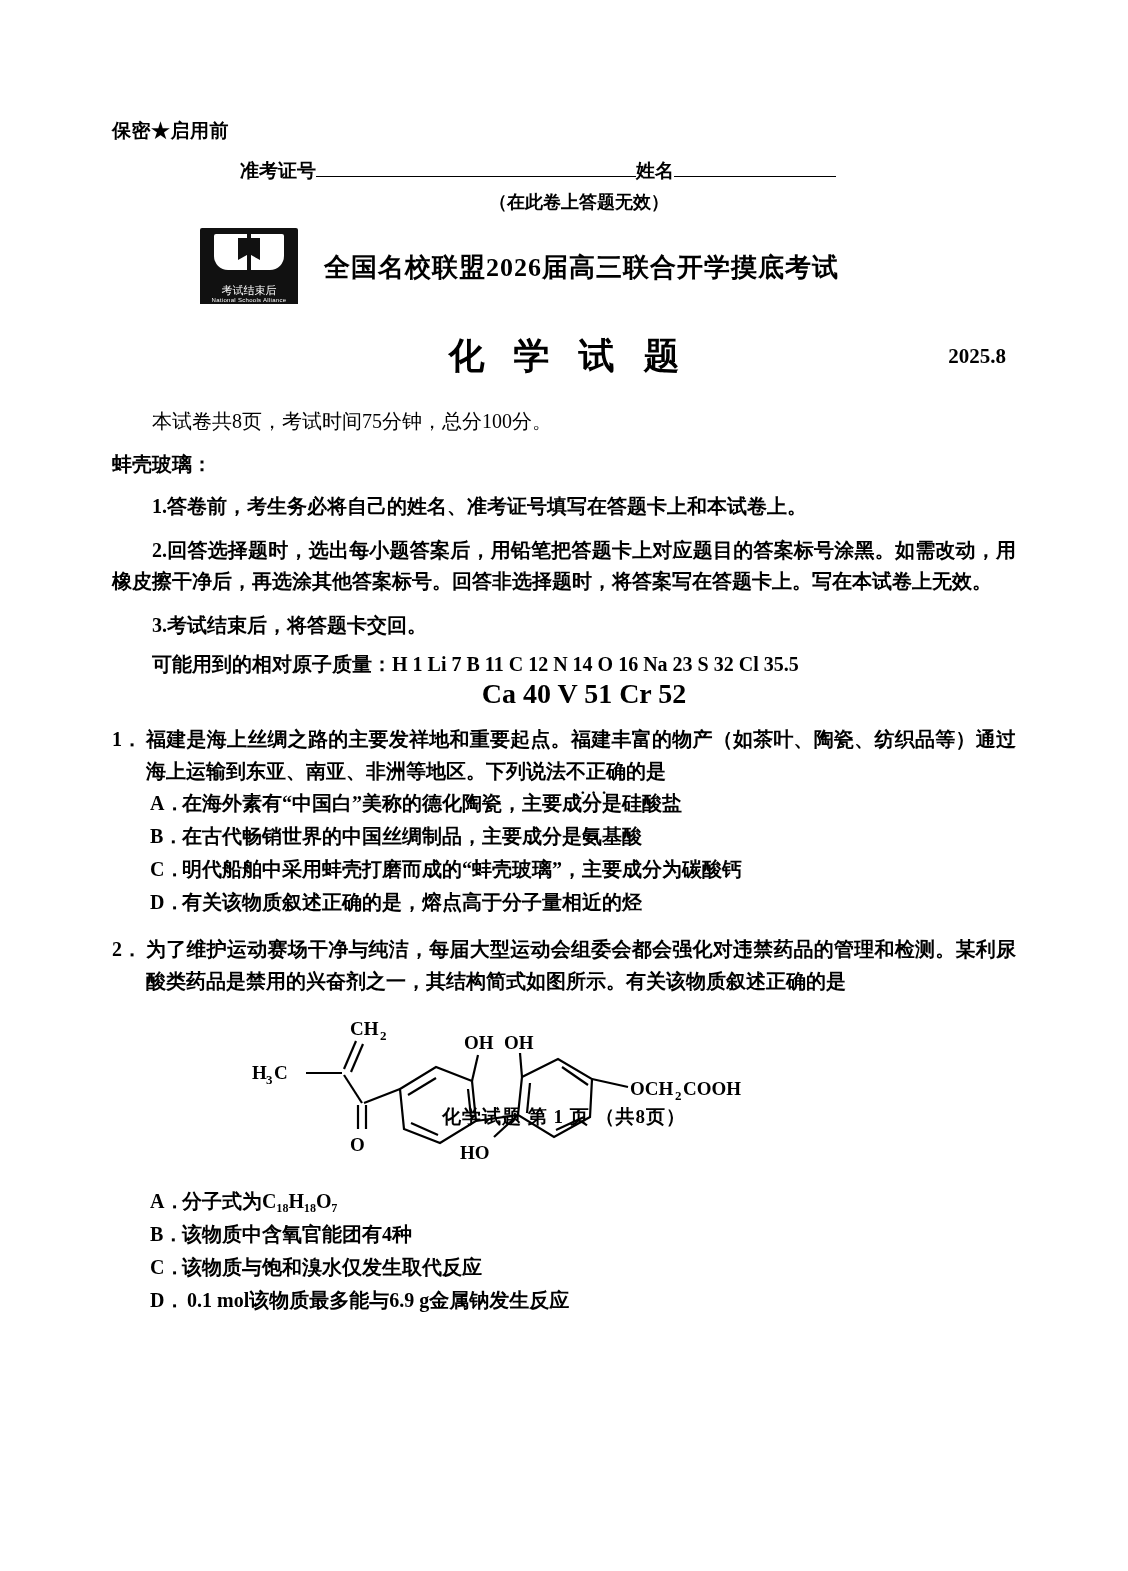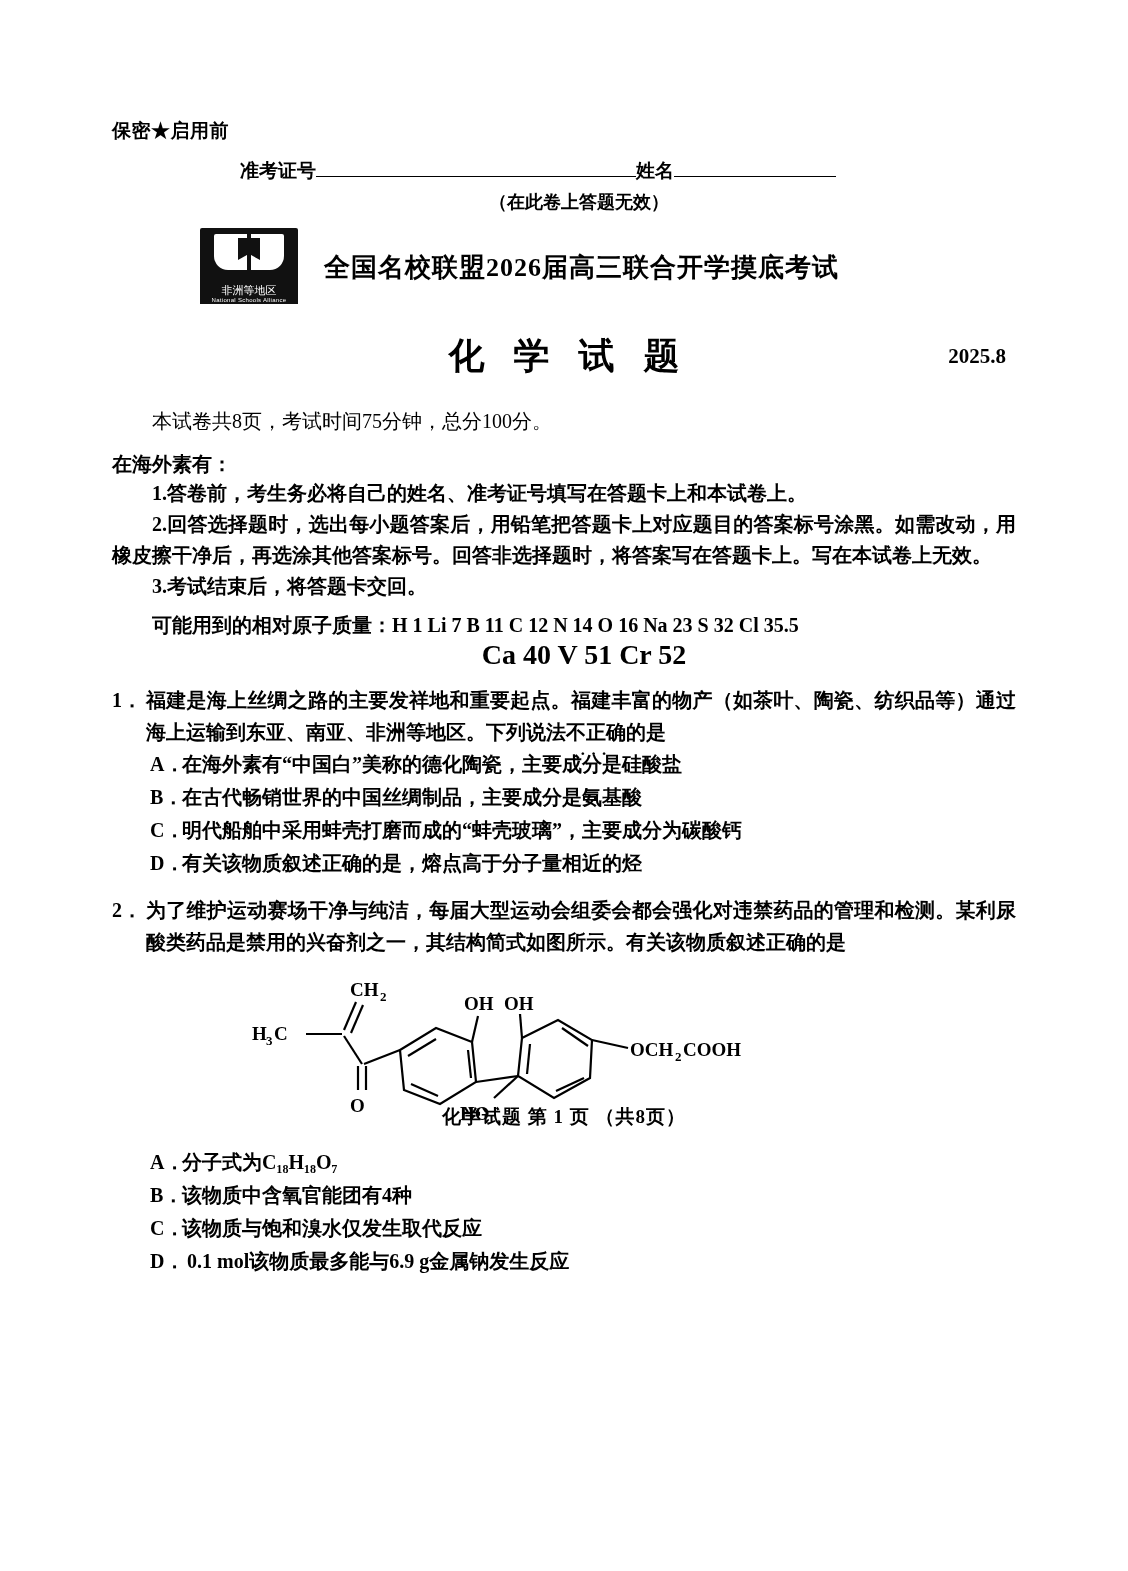--- a/index.html
+++ b/index.html
@@ -148,21 +148,21 @@
     font-size: 20px;
     font-weight: normal;
     text-indent: 2em;
   }
   .notice-h {
     margin-top: 16px;
     font-size: 20px;
     font-weight: bold;
   }
   .notice-p {
-    margin-top: 0;
+    margin-top: 13px;
     font-size: 20px;
     font-weight: bold;
     text-indent: 2em;
     line-height: 31px;
     text-align: justify;
   }
   .masses {
     margin-top: 8px;
     font-size: 20px;
     font-weight: bold;
@@ -253,34 +253,34 @@
   </div>
 
   <div class="novalid">（在此卷上答题无效）</div>
 
   <div class="titlerow">
     <div class="logo">
       <div class="book"></div>
       <div class="pages"></div>
       <div class="spine"></div>
       <div class="mark"></div>
-      <div class="cn">非洲等地区</div>
+      <div class="cn">考试结束后</div>
       <div class="en">National Schools Alliance</div>
     </div>
     <div class="examtitle">全国名校联盟2026届高三联合开学摸底考试</div>
   </div>
 
   <div class="subjrow">
     <div class="subject">化 学 试 题</div>
     <div class="datestamp">2025.8</div>
   </div>
 
   <div class="lead">本试卷共8页，考试时间75分钟，总分100分。</div>
 
-  <div class="notice-h">在海外素有：</div>
+  <div class="notice-h">蚌壳玻璃：</div>
   <div class="notice-p">1.答卷前，考生务必将自己的姓名、准考证号填写在答题卡上和本试卷上。</div>
   <div class="notice-p">2.回答选择题时，选出每小题答案后，用铅笔把答题卡上对应题目的答案标号涂黑。如需改动，用橡皮擦干净后，再选涂其他答案标号。回答非选择题时，将答案写在答题卡上。写在本试卷上无效。</div>
   <div class="notice-p">3.考试结束后，将答题卡交回。</div>
   <div class="masses">可能用到的相对原子质量：H 1  Li 7   B 11   C 12    N 14   O 16   Na 23  S 32  Cl 35.5</div>
   <div class="masses2">Ca 40  V 51  Cr 52</div>
 
 
   <div class="q">
     <div class="num">1．</div>
     <div class="body"><span>福建是海上丝绸之路的主要发祥地和重要起点。福建丰富的物产（如茶叶、陶瓷、纺织品等）通过海上运输到东亚、南亚、非洲等地区。下列说法</span><span class="emph"><span>不正确</span><span class="dots">···</span></span><span>的是</span></div>

